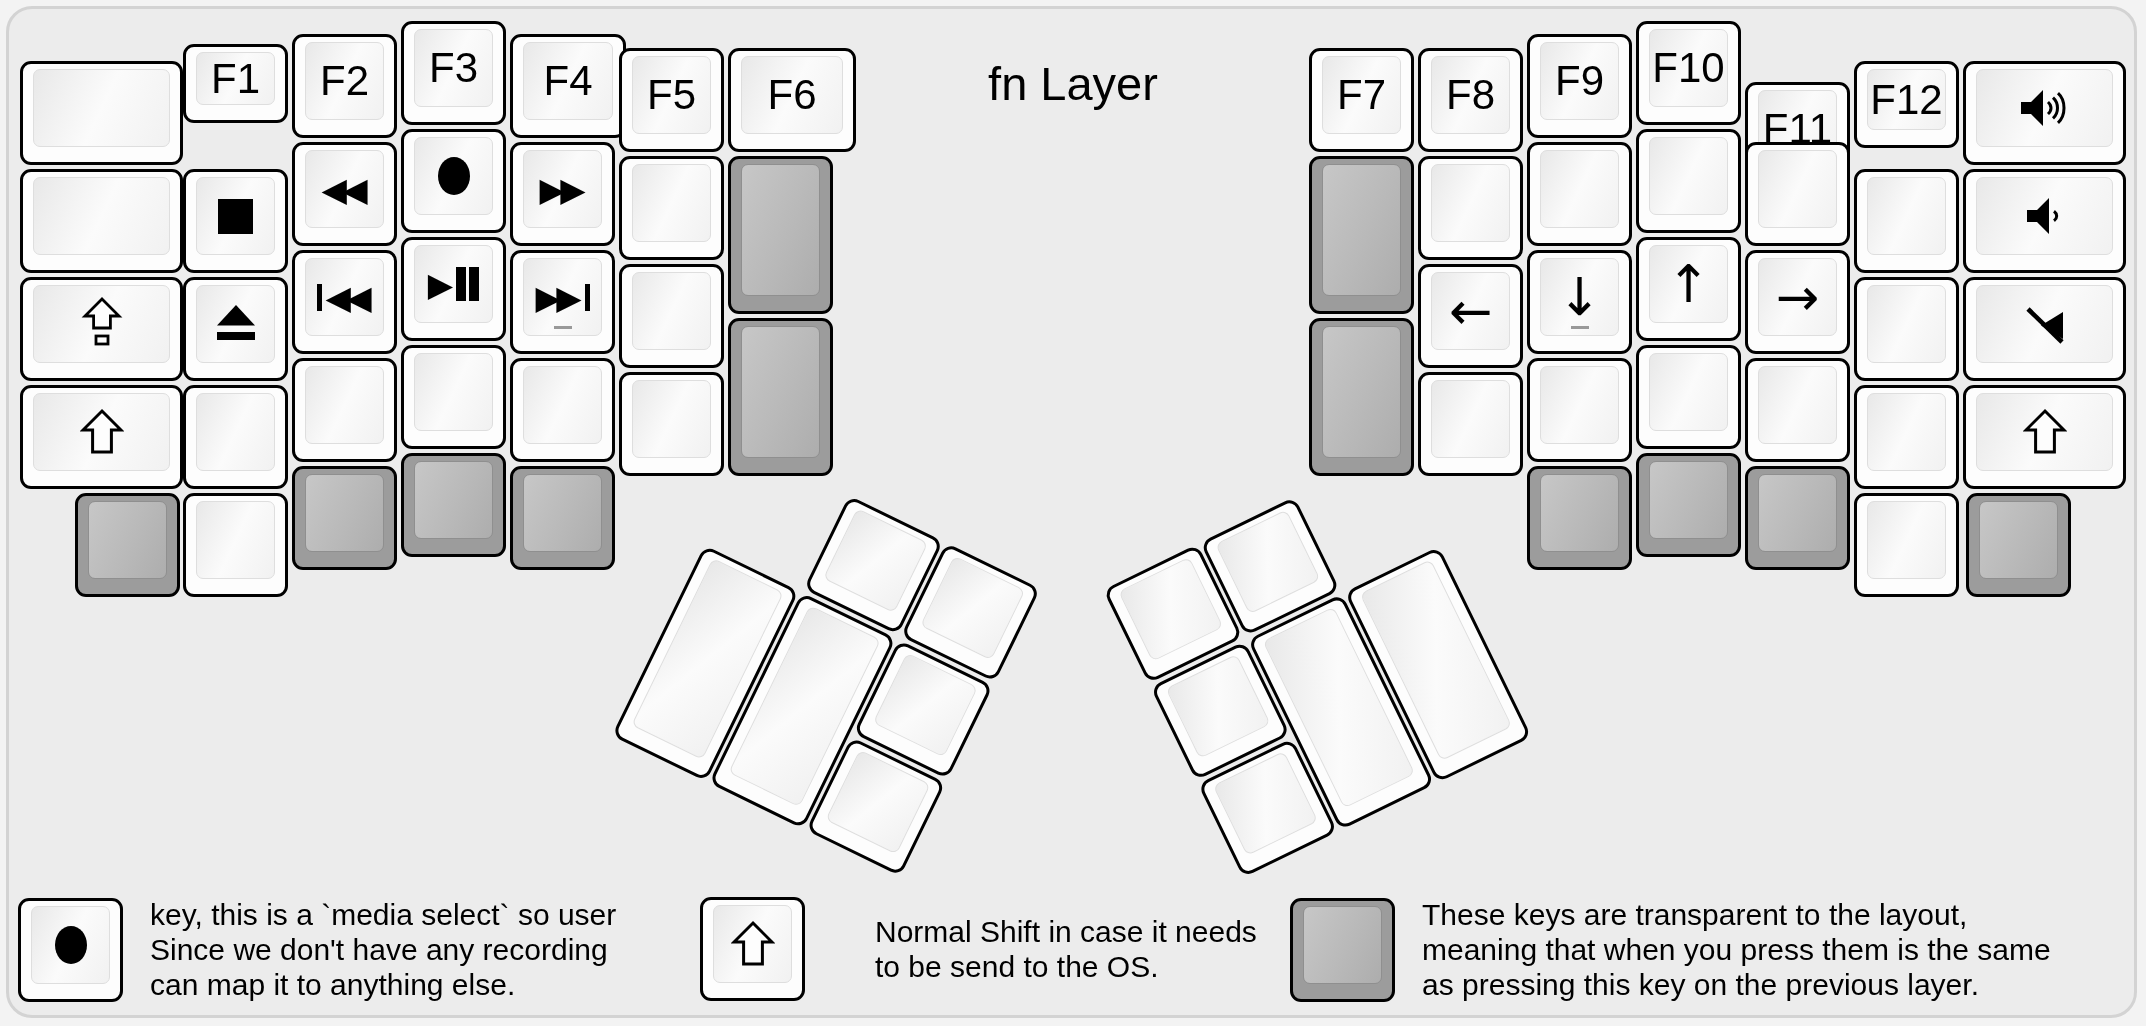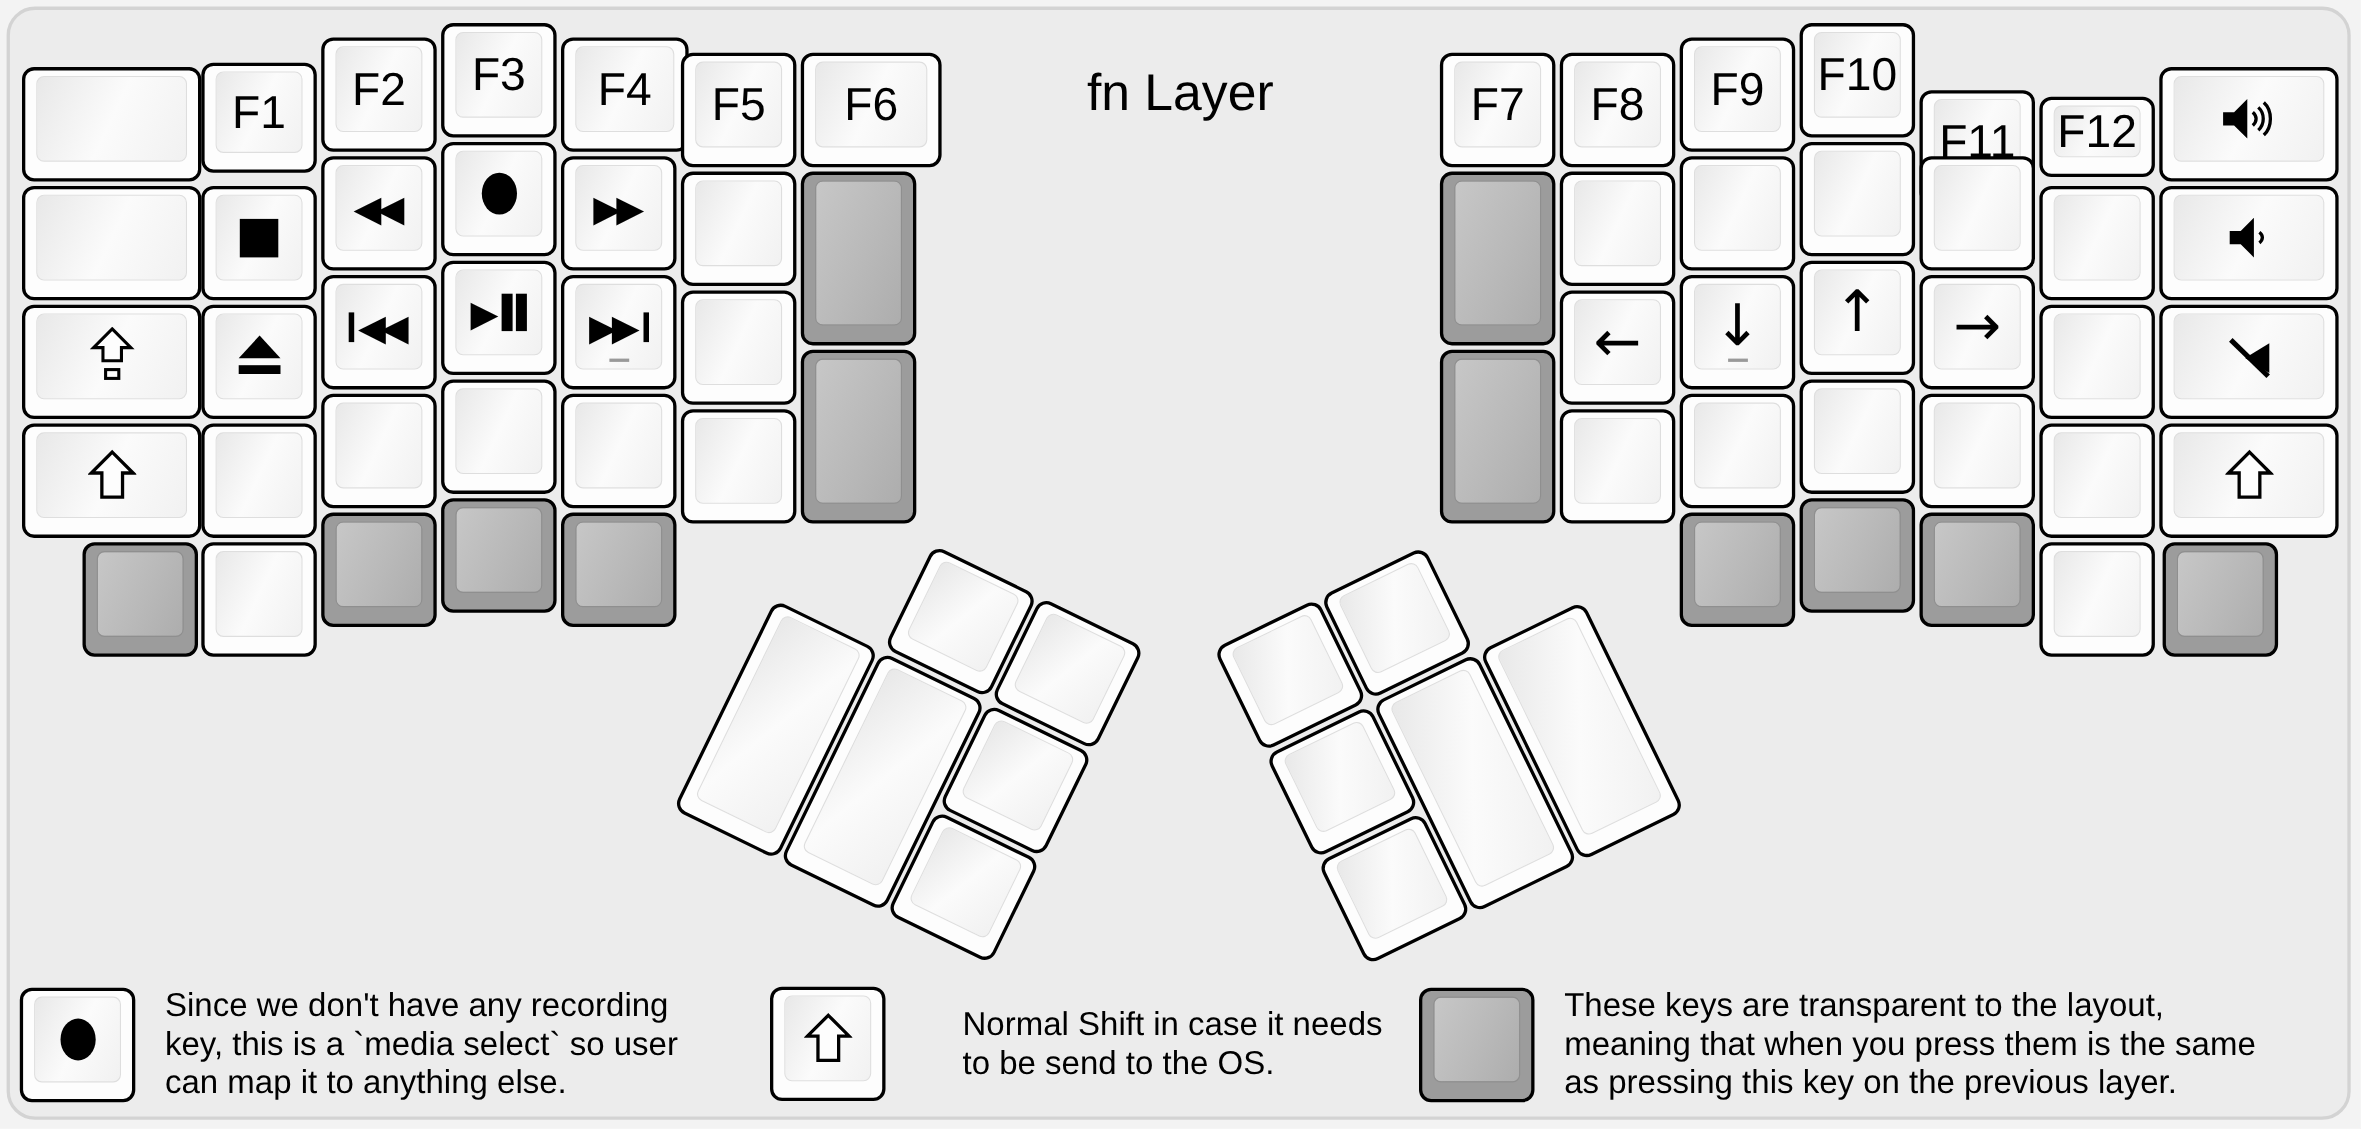--- a/index.html
+++ b/index.html
@@ -59,21 +59,21 @@
           </svg>
         </div>
       </div>
       <div class="key white" style="left: 20px; top: 385px; width: 163px; height: 104px;">
         <div class="cap">
           <svg width="44" height="48" viewBox="0 0 22 24">
             <path d="M11 1.5 L20.5 11 H15.7 V22 H6.3 V11 H1.5 Z" fill="#fdfdfd" stroke="#000" stroke-width="1.5"></path>
           </svg>
         </div>
       </div>
-      <div class="key white" style="left: 183px; top: 57px; width: 105px; height: 100px;">
+      <div class="key white" style="left: 183px; top: 44px; width: 105px; height: 79px;">
         <div class="cap">
           <span class="klabel">F1</span>
         </div>
       </div>
       <div class="key white" style="left: 183px; top: 169px; width: 105px; height: 104px;">
         <div class="cap">
           <span class="i-stop"></span>
         </div>
       </div>
       <div class="key white" style="left: 183px; top: 277px; width: 105px; height: 104px;">
@@ -270,21 +270,21 @@
         <div class="cap">
           <span class="arrow">→</span>
         </div>
       </div>
       <div class="key white" style="left: 1745px; top: 358px; width: 105px; height: 104px;">
         <div class="cap"></div>
       </div>
       <div class="key gray" style="left: 1745px; top: 466px; width: 105px; height: 104px;">
         <div class="cap"></div>
       </div>
-      <div class="key white" style="left: 1854px; top: 61px; width: 105px; height: 73px; margin-top: 27px;">
+      <div class="key white" style="left: 1854px; top: 61px; width: 105px; height: 87px;">
         <div class="cap">
           <span class="klabel">F12</span>
         </div>
       </div>
       <div class="key white" style="left: 1854px; top: 169px; width: 105px; height: 104px;">
         <div class="cap"></div>
       </div>
       <div class="key white" style="left: 1854px; top: 277px; width: 105px; height: 104px;">
         <div class="cap"></div>
       </div>
@@ -374,22 +374,22 @@
   <div id="legend">
       <div class="leg-item" style="left: 18px;">
         <div class="legkey-wrap">
           <div class="key white" style="left: 0px; top: 0px; width: 105px; height: 104px;">
             <div class="cap">
               <span class="i-record"></span>
             </div>
           </div>
         </div>
         <div class="leg-text" style="margin-left: 27px;">
+          <div>key, this is a `media select` so user</div>
           <div>Since we don't have any recording</div>
-          <div>key, this is a `media select` so user</div>
           <div>can map it to anything else.</div>
         </div>
       </div>
       <div class="leg-item" style="left: 700px;">
         <div class="legkey-wrap">
           <div class="key white" style="left: 0px; top: 0px; width: 105px; height: 104px;">
             <div class="cap">
               <svg width="44" height="48" viewBox="0 0 22 24">
                 <path d="M11 1.5 L20.5 11 H15.7 V22 H6.3 V11 H1.5 Z" fill="#fdfdfd" stroke="#000" stroke-width="1.5"></path>
               </svg>

